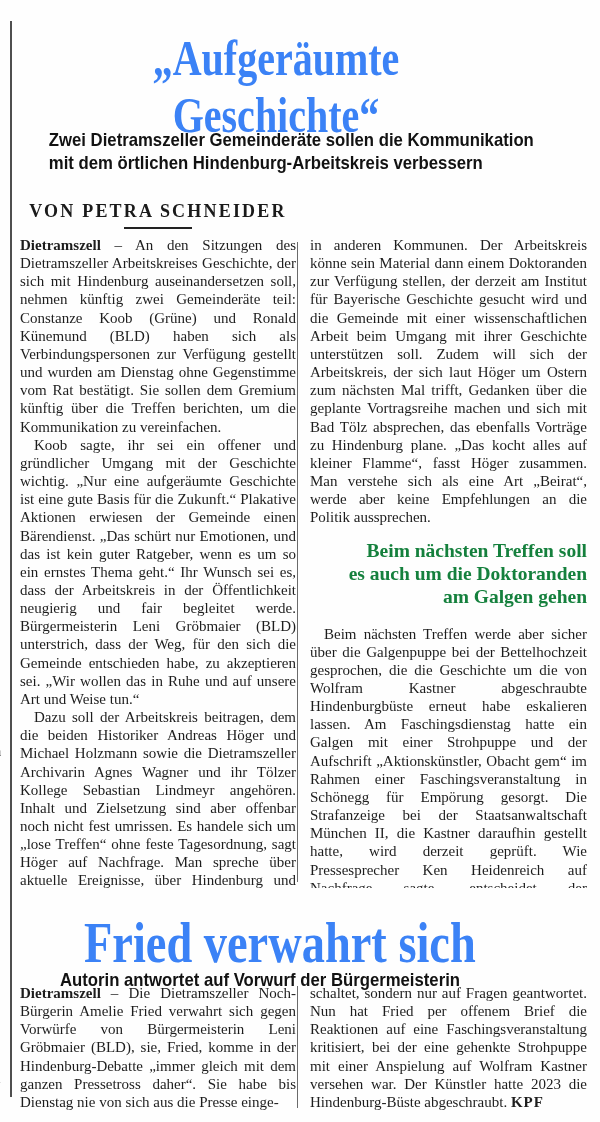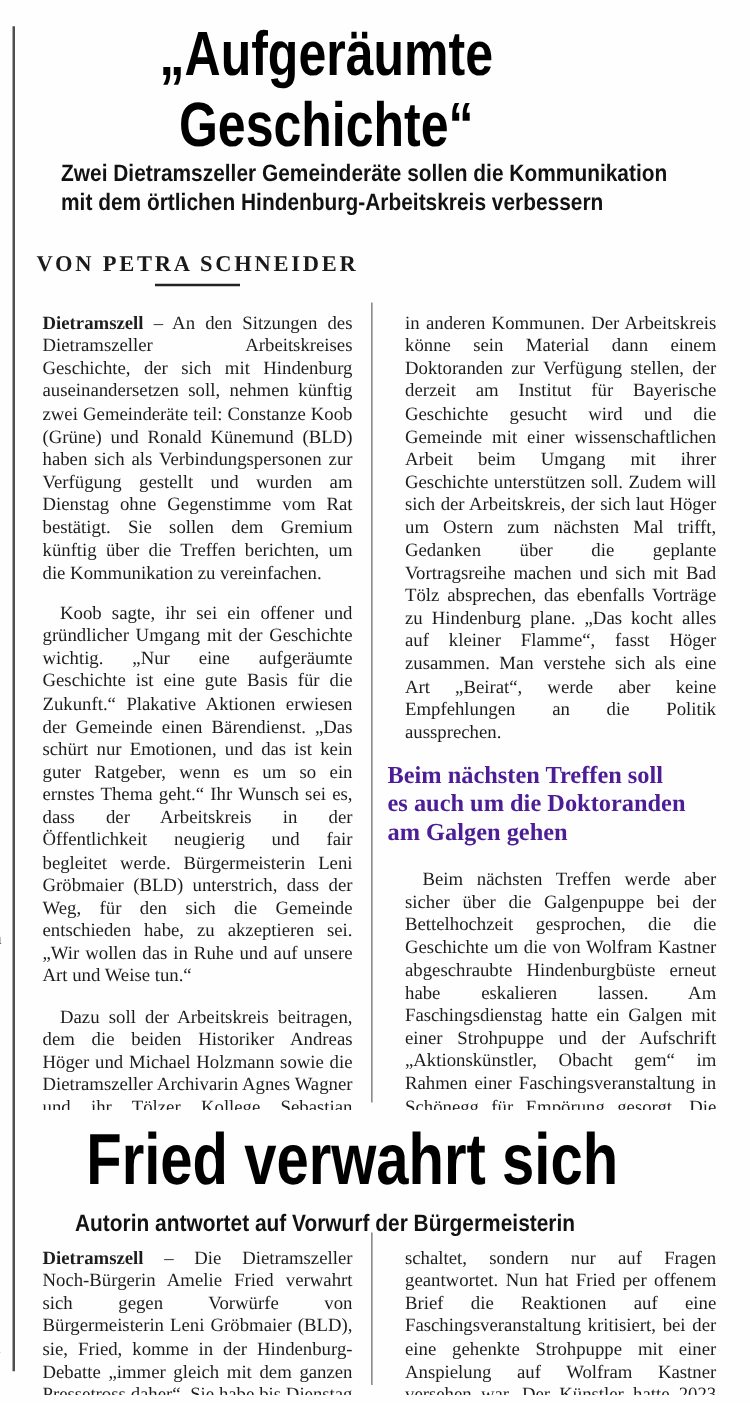--- a/index.html
+++ b/index.html
@@ -23,23 +23,23 @@
     white-space: pre-line;
     color: #242424;
   }
   
   .vrule { position: absolute; }
   .vrule-left { left: 10px; top: 21px; width: 2px; height: 1076px; background: #4f4f4f; }
   .divider-a1 { left: 297px; top: 242px; width: 1px; height: 640px; background: #6a6a6a; }
   .divider-a2 { left: 297px; top: 986px; width: 1px; height: 122px; background: #6a6a6a; }
   
   .hl {
-    position: absolute; left: 20px; width: 480px; margin: 1px;
-    text-align: center; font-family: Liberation Sans, sans-serif;
-    font-weight: bold; color: #000000;
+    position: absolute; left: 20px; width: 480px; margin: 16px;
+    text-align: center; font-family: Liberation Serif, serif;
+    font-weight: bold; color: #3b82f6;
   }
   .hl1 { top: 14px; font-size: 50px; line-height: 57px; }
   .hl2 { top: 902px; font-size: 58px; line-height: 50px; }
   .hl-line { display: block; white-space: nowrap; transform: scaleX(0.80); transform-origin: 50% 50%; }
   
   .deck {
     position: absolute; left: 20px; width: 480px; margin: 0;
     text-align: center; font-family: "Liberation Sans", sans-serif; color: #121212; font-weight: bold;
   }
   .deck1 { top: 129px; font-size: 19px; line-height: 22.5px; }
@@ -51,30 +51,30 @@
     text-align: center; font-size: 18px; font-weight: bold;
     letter-spacing: 2.2px; color: #1a1a1a;
   }
   .byline-rule { width: 68px; height: 2px; background: #222; margin: 5px auto 0; }
   
   .col {
     position: absolute; text-align: justify;
     font-size: 15px; line-height: 18.15px; color: #1d1d1d;
     hyphens: auto; -webkit-hyphens: auto;
   }
-  .col p { margin: 14px; }
+  .col p { margin: 0; }
   .col-a1-left  { left: 20px;  top: 236px; width: 276px; height: 652px; overflow: hidden; }
   .col-a1-right { left: 310px; top: 236px; width: 277px; height: 652px; overflow: hidden; }
   .col-a2-left  { left: 20px;  top: 984px; width: 276px; height: 132px; overflow: hidden; }
   .col-a2-right { left: 310px; top: 984px; width: 277px; height: 132px; overflow: hidden; }
   .indent { text-indent: 14px; }
   .lead { font-weight: bold; }
   .crosshead {
     margin: 12px 0 17px 0; font-size: 19.5px; line-height: 23px;
-    font-weight: bold; text-align: left; color: #4c1d95;
+    font-weight: bold; text-align: right; color: #15803d;
   }
   .crosshead span { display: block; }
   .sig { font-weight: bold; letter-spacing: 1px; }
 </style>
 </head>
 <body>
 
 <div class="page">
 
   <div class="edge-strip">n

